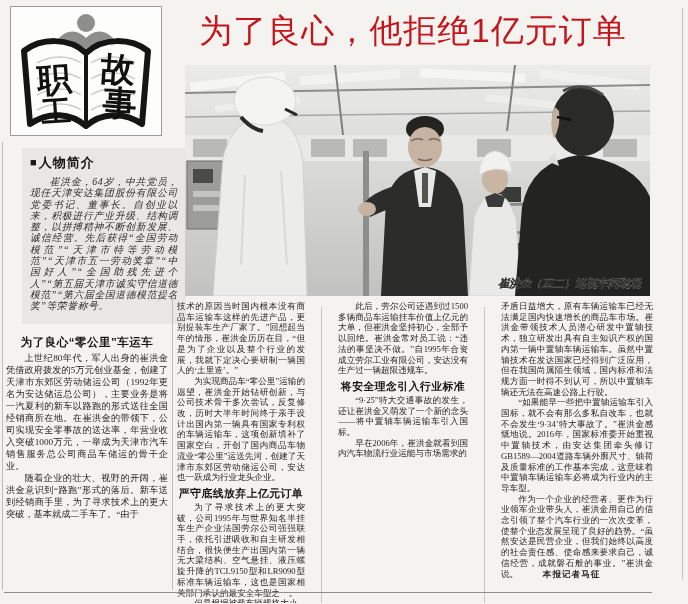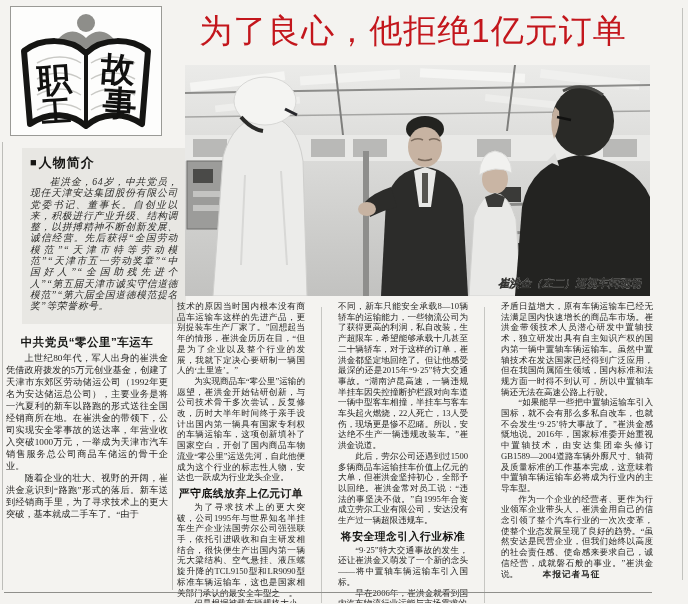--- a/index.html
+++ b/index.html
@@ -80,21 +80,21 @@
 <div class="abs profile-box">
   <div class="profile-head">
     <span class="sq">■</span><span>人物简介</span>
   </div>
   <div class="profile-text">
       <p class="ind">崔洪金，64岁，中共党员，现任天津安达集团股份有限公司党委书记、董事长。自创业以来，积极进行产业升级、结构调整，以拼搏精神不断创新发展、诚信经营。先后获得“全国劳动模范”“天津市特等劳动模范”“天津市五一劳动奖章”“中国好人”“全国助残先进个人”“第五届天津市诚实守信道德模范”“第六届全国道德模范提名奖”等荣誉称号。</p>
     </div>
 </div>
 
 <div class="abs col-a">
-  <div class="subhead bigger">中共党员“零公里”车运车</div>
+  <div class="subhead bigger">为了良心“零公里”车运车</div>
   <p class="ind">上世纪80年代，军人出身的崔洪金凭借政府拨发的5万元创业基金，创建了天津市东郊区劳动储运公司（1992年更名为安达储运总公司），主要业务是将一汽夏利的新车以路跑的形式送往全国经销商所在地。在崔洪金的带领下，公司实现安全零事故的送达率，年营业收入突破1000万元，一举成为天津市汽车销售服务总公司商品车储运的骨干企业。</p>
   <p class="ind">随着企业的壮大、视野的开阔，崔洪金意识到“路跑”形式的落后。新车送到经销商手里，为了寻求技术上的更大突破，基本就成二手车了。“由于</p>
 </div>
 
 <div class="abs headline" style="color:#c3161c;">
   <span>为了良心，他拒绝1亿元订单</span>
 </div>
 
 <div class="abs photo">
   <svg width="465" height="231" viewBox="0 0 465 231">
@@ -191,37 +191,36 @@
       <path d="M362,96 L370,88 L374,101 Z" fill="#dddddb"></path>
     </g>
 
     <text x="456" y="222" text-anchor="end" font-size="11" font-style="italic" font-weight="bold" fill="#ffffff" stroke="#333331" stroke-width="0.4" font-family="Liberation Serif, DejaVu Serif, serif">崔洪金（左二）巡视车间现场</text>
   </svg>
 </div>
 
 <div class="abs cols">
   <div class="ncol b">
     <p>技术的原因当时国内根本没有商品车运输车这样的先进产品，更别提装车生产厂家了。”回想起当年的情形，崔洪金历历在目，“但是为了企业以及整个行业的发展，我就下定决心要研制一辆国人的‘土里造’。”</p>
-    <p class="ind">为实现商品车“零公里”运输的愿望，崔洪金开始钻研创新，与公司技术骨干多次尝试，反复修改，历时大半年时间终于亲手设计出国内第一辆具有国家专利权的车辆运输车，这项创新填补了国家空白，开创了国内商品车物流业“零公里”运送先河，自此他便成为这个行业的标志性人物，安达也一跃成为行业龙头企业。</p>
+    <p class="ind">为实现商品车“零公里”运输的愿望，崔洪金开始钻研创新，与公司技术骨干多次尝试，反复修改，历时大半年时间终于亲手设计出国内第一辆具有国家专利权的车辆运输车，这项创新填补了国家空白，开创了国内商品车物流业“零公里”运送先河，创建了天津市东郊区劳动储运公司，安达也一跃成为行业龙头企业。</p>
     <div class="subhead">严守底线放弃上亿元订单</div>
     <p class="ind">为了寻求技术上的更大突破，公司1995年与世界知名半挂车生产企业法国劳尔公司强强联手，依托引进吸收和自主研发相结合，很快便生产出国内第一辆无大梁结构、空气悬挂、液压螺旋升降的TCL9150型和LR9090型标准车辆运输车，这也是国家相关部门承认的最安全车型之一。</p>
     <p class="ind">但是根据被载车辆规格大小</p>
   </div>
   <div class="gut"></div>
   <div class="ncol c">
-    <p>不同，新车只能安全承载8—10辆轿车的运输能力，一些物流公司为了获得更高的利润，私自改装，生产超限车，希望能够承载十几甚至二十辆轿车，对于这样的订单，崔洪金都坚定地回绝了。但让他感受最深的还是2015年“9·25”特大交通事故。“湖南泸昆高速，一辆违规半挂车因失控撞断护栏跟对向车道一辆中型客车相撞，半挂车与客车车头起火燃烧，22人死亡，13人受伤，现场更是惨不忍睹。所以，安达绝不生产一辆违规改装车。”崔洪金说道。</p>
     <p class="ind">此后，劳尔公司还遇到过1500多辆商品车运输挂车价值上亿元的大单，但崔洪金坚持初心，全部予以回绝。崔洪金常对员工说：“违法的事坚决不做。”自1995年合资成立劳尔工业有限公司，安达没有生产过一辆超限违规车。</p>
     <div class="subhead">将安全理念引入行业标准</div>
     <p class="ind">“9·25”特大交通事故的发生，还让崔洪金又萌发了一个新的念头——将中置轴车辆运输车引入国标。</p>
     <p class="ind">早在2006年，崔洪金就看到国内汽车物流行业运能与市场需求的</p>
   </div>
   <div class="gut"></div>
   <div class="ncol d">
     <p>矛盾日益增大，原有车辆运输车已经无法满足国内快速增长的商品车市场。崔洪金带领技术人员潜心研发中置轴技术，独立研发出具有自主知识产权的国内第一辆中置轴车辆运输车。虽然中置轴技术在发达国家已经得到广泛应用，但在我国尚属陌生领域，国内标准和法规方面一时得不到认可，所以中置轴车辆还无法在高速公路上行驶。</p>
-    <p class="ind">“如果能早一些把中置轴运输车引入国标，就不会有那么多私自改车，也就不会发生‘9·25’特大事故了。”崔洪金感慨地说。2016年，国家标准委开始重视中置轴技术，由安达集团牵头修订GB1589—2004道路车辆外廓尺寸、轴荷及质量标准的工作基本完成，这意味着中置轴车辆运输车必将成为行业内的主导车型。</p>
+    <p class="ind">“如果能早一些把中置轴运输车引入国标，就不会有那么多私自改车，也就不会发生‘9·34’特大事故了。”崔洪金感慨地说。2016年，国家标准委开始重视中置轴技术，由安达集团牵头修订GB1589—2004道路车辆外廓尺寸、轴荷及质量标准的工作基本完成，这意味着中置轴车辆运输车必将成为行业内的主导车型。</p>
     <p class="ind"><span>作为一个企业的经营者、更作为行业领军企业带头人，崔洪金用自己的信念引领了整个汽车行业的一次次变革，使整个业态发展呈现了良好的趋势。“虽然安达是民营企业，但我们始终以高度的社会责任感、使命感来要求自己，诚信经营，成就磐石般的事业。”崔洪金说。</span>　<span class="byline">本报记者马征</span></p>
   </div>
 </div>
 
 <div class="abs vrule" style="left:2px;top:142px;height:448px;"></div>
 <div class="abs vrule" style="left:172px;top:293px;height:297px;"></div>
 <div class="abs vrule" style="left:682px;top:8px;height:572px;background:#c2c2be;"></div>
 <div class="abs hrule" style="left:4px;top:592px;width:648px;"></div>
 
 </body></html>

